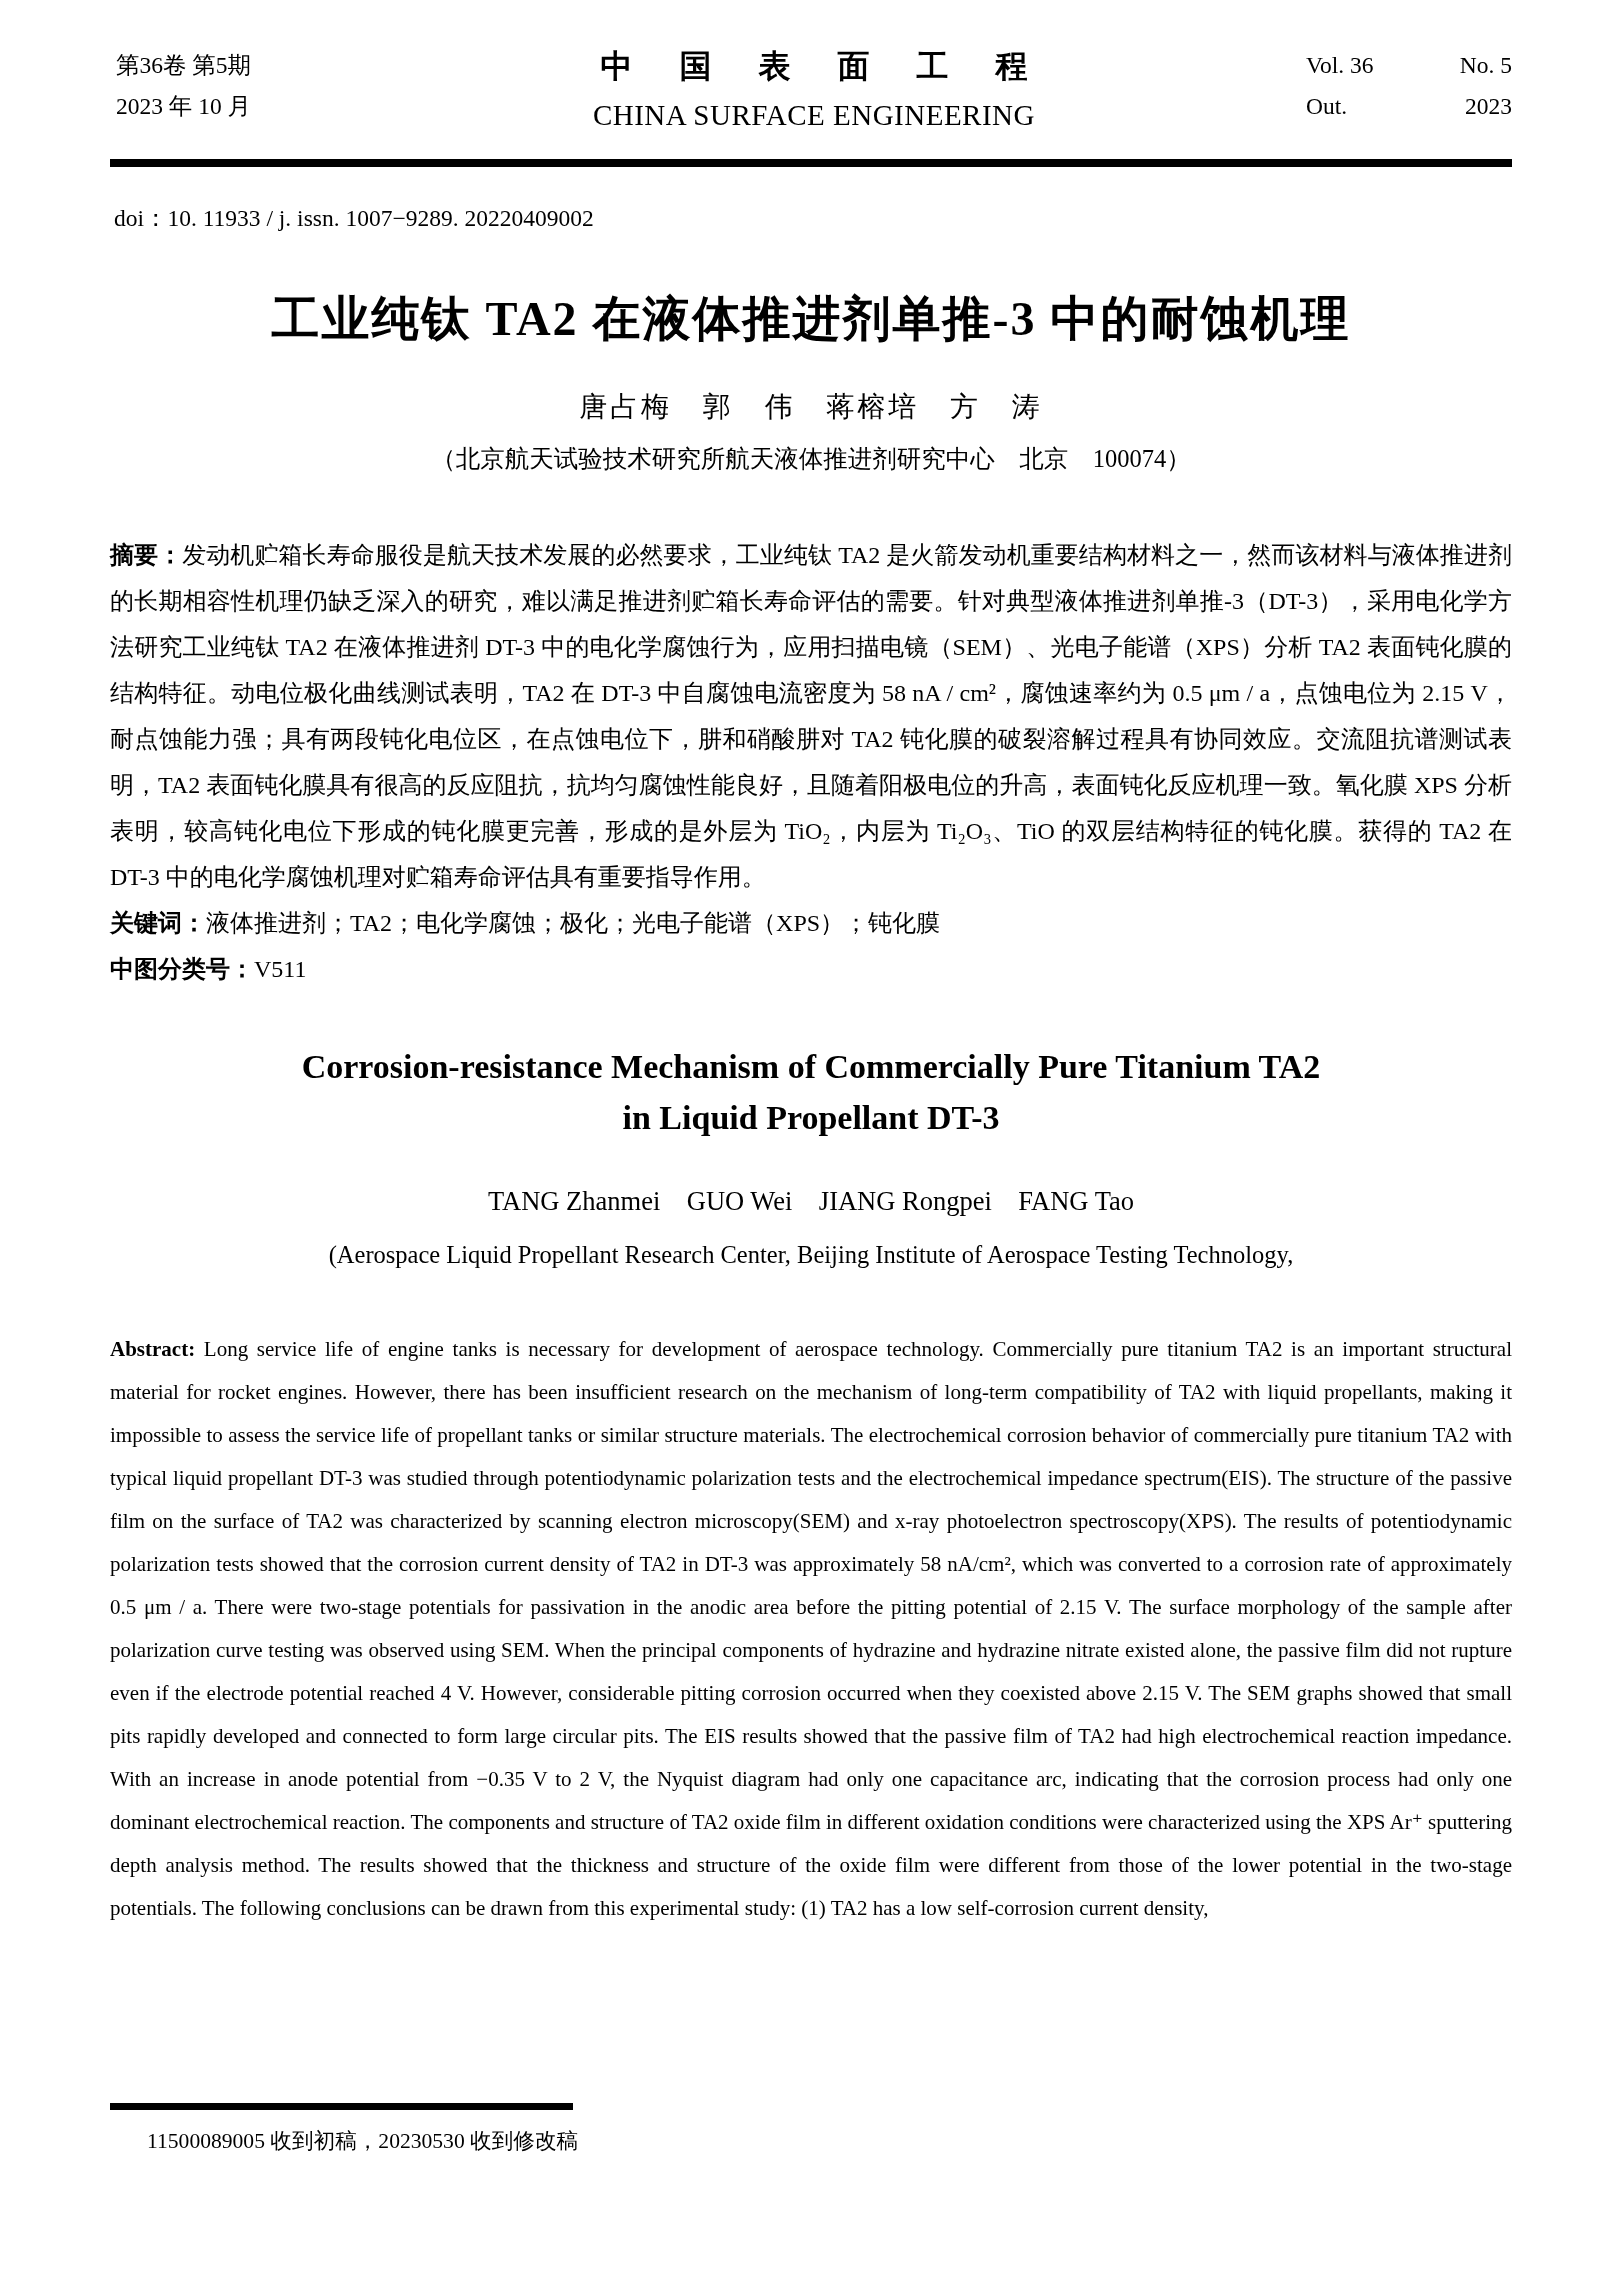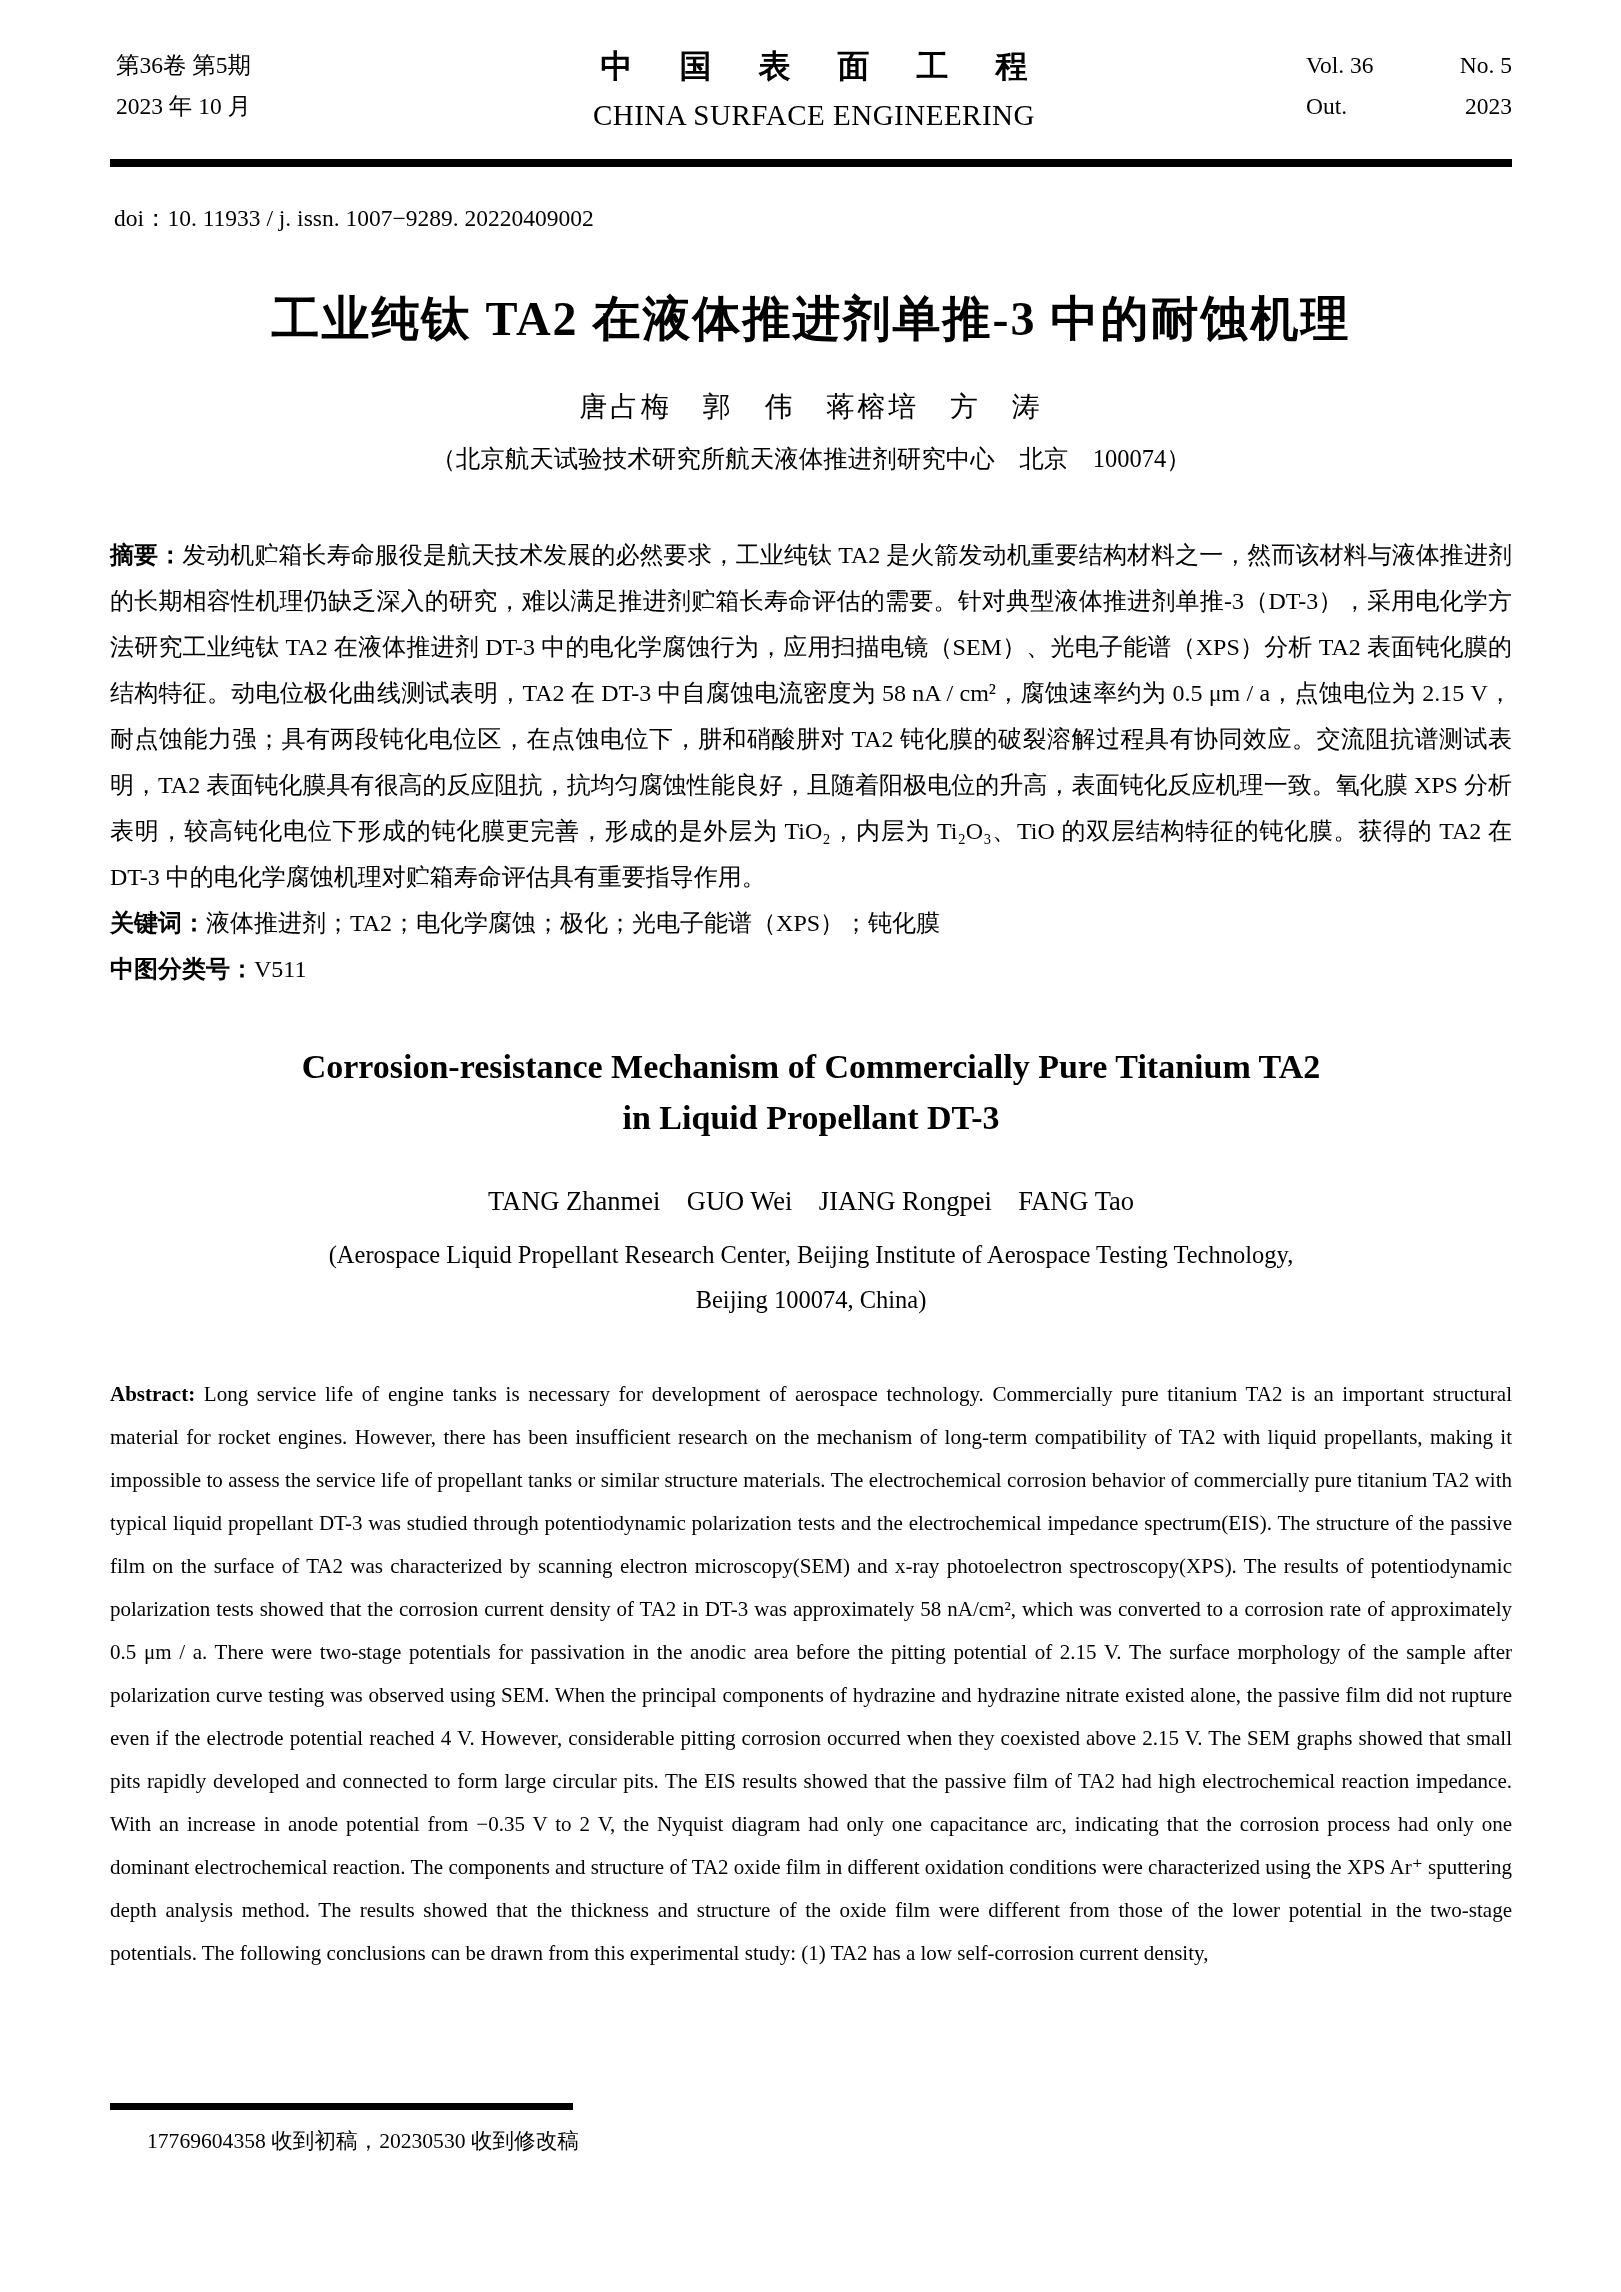--- a/index.html
+++ b/index.html
@@ -87,26 +87,25 @@
     <span class="lbl">中图分类号：</span><span>V511</span>
   </p>
 
   <div class="title-en">
     <div>Corrosion-resistance Mechanism of Commercially Pure Titanium TA2</div>
     <div>in Liquid Propellant DT-3</div>
   </div>
   <div class="authors-en">TANG Zhanmei    GUO Wei    JIANG Rongpei    FANG Tao</div>
   <div class="affil-en">
     <div>(Aerospace Liquid Propellant Research Center, Beijing Institute of Aerospace Testing Technology,</div>
-    <div>Beijing 100074, China)</div>
   </div>
 
   <p class="abs-en" style="margin-bottom:0;">
     <span class="lbl">Abstract:</span><span class="prewrap"> Long service life of engine tanks is necessary for development of aerospace technology. Commercially pure titanium TA2 is an important structural material for rocket engines. However, there has been insufficient research on the mechanism of long-term compatibility of TA2 with liquid propellants, making it impossible to assess the service life of propellant tanks or similar structure materials. The electrochemical corrosion behavior of commercially pure titanium TA2 with typical liquid propellant DT-3 was studied through potentiodynamic polarization tests and the electrochemical impedance spectrum(EIS). The structure of the passive film on the surface of TA2 was characterized by scanning electron microscopy(SEM) and x-ray photoelectron spectroscopy(XPS). The results of potentiodynamic polarization tests showed that the corrosion current density of TA2 in DT-3 was approximately 58 nA/cm², which was converted to a corrosion rate of approximately 0.5 μm / a. There were two-stage potentials for passivation in the anodic area before the pitting potential of 2.15 V. The surface morphology of the sample after polarization curve testing was observed using SEM. When the principal components of hydrazine and hydrazine nitrate existed alone, the passive film did not rupture even if the electrode potential reached 4 V. However, considerable pitting corrosion occurred when they coexisted above 2.15 V. The SEM graphs showed that small pits rapidly developed and connected to form large circular pits. The EIS results showed that the passive film of TA2 had high electrochemical reaction impedance. With an increase in anode potential from −0.35 V to 2 V, the Nyquist diagram had only one capacitance arc, indicating that the corrosion process had only one dominant electrochemical reaction. The components and structure of TA2 oxide film in different oxidation conditions were characterized using the XPS Ar⁺ sputtering depth analysis method. The results showed that the thickness and structure of the oxide film were different from those of the lower potential in the two-stage potentials. The following conclusions can be drawn from this experimental study: (1) TA2 has a low self-corrosion current density,</span>
   </p>
 
 </div>
 
 <div class="footnote">
   <div class="footnote-rule"></div>
-  <div class="footnote-text">17769604358 收到初稿，20230530 收到修改稿</div>
+  <div class="footnote-text">11500089005 收到初稿，20230530 收到修改稿</div>
 </div>
 
 
 </body></html>

